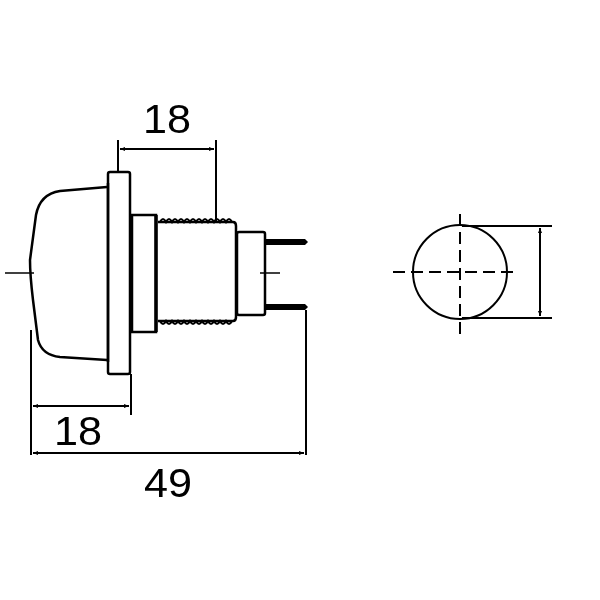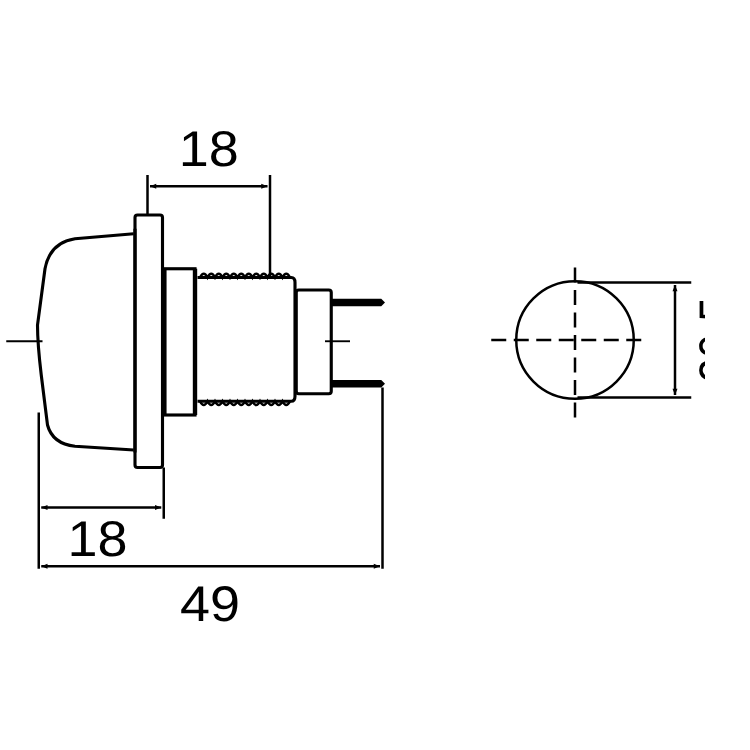--- a/index.html
+++ b/index.html
@@ -1,16 +1,16 @@
 <!DOCTYPE html>
 <html><head>
 <meta charset="utf-8">
 <style>
   html, body { margin: 0; padding: 0; background: #ffffff; }
-  #canvas { position: relative; width: 552px; height: 600px; background: #ffffff; overflow: hidden; padding-left: 12px; }
+  #canvas { position: relative; width: 552px; height: 600px; background: #ffffff; overflow: hidden; }
   svg { position: absolute; left: 0; top: 0; }
   .dim-label { font-family: "Liberation Sans", sans-serif; fill: #000; }
 </style>
 </head>
 <body>
 
 <div id="canvas">
 <svg width="600" height="600" viewBox="0 0 600 600" xmlns="http://www.w3.org/2000/svg">
   <defs>
     <marker id="arr" viewBox="0 0 10 10" refX="10" refY="5" markerWidth="9" markerHeight="5" orient="auto-start-reverse" markerUnits="userSpaceOnUse">

